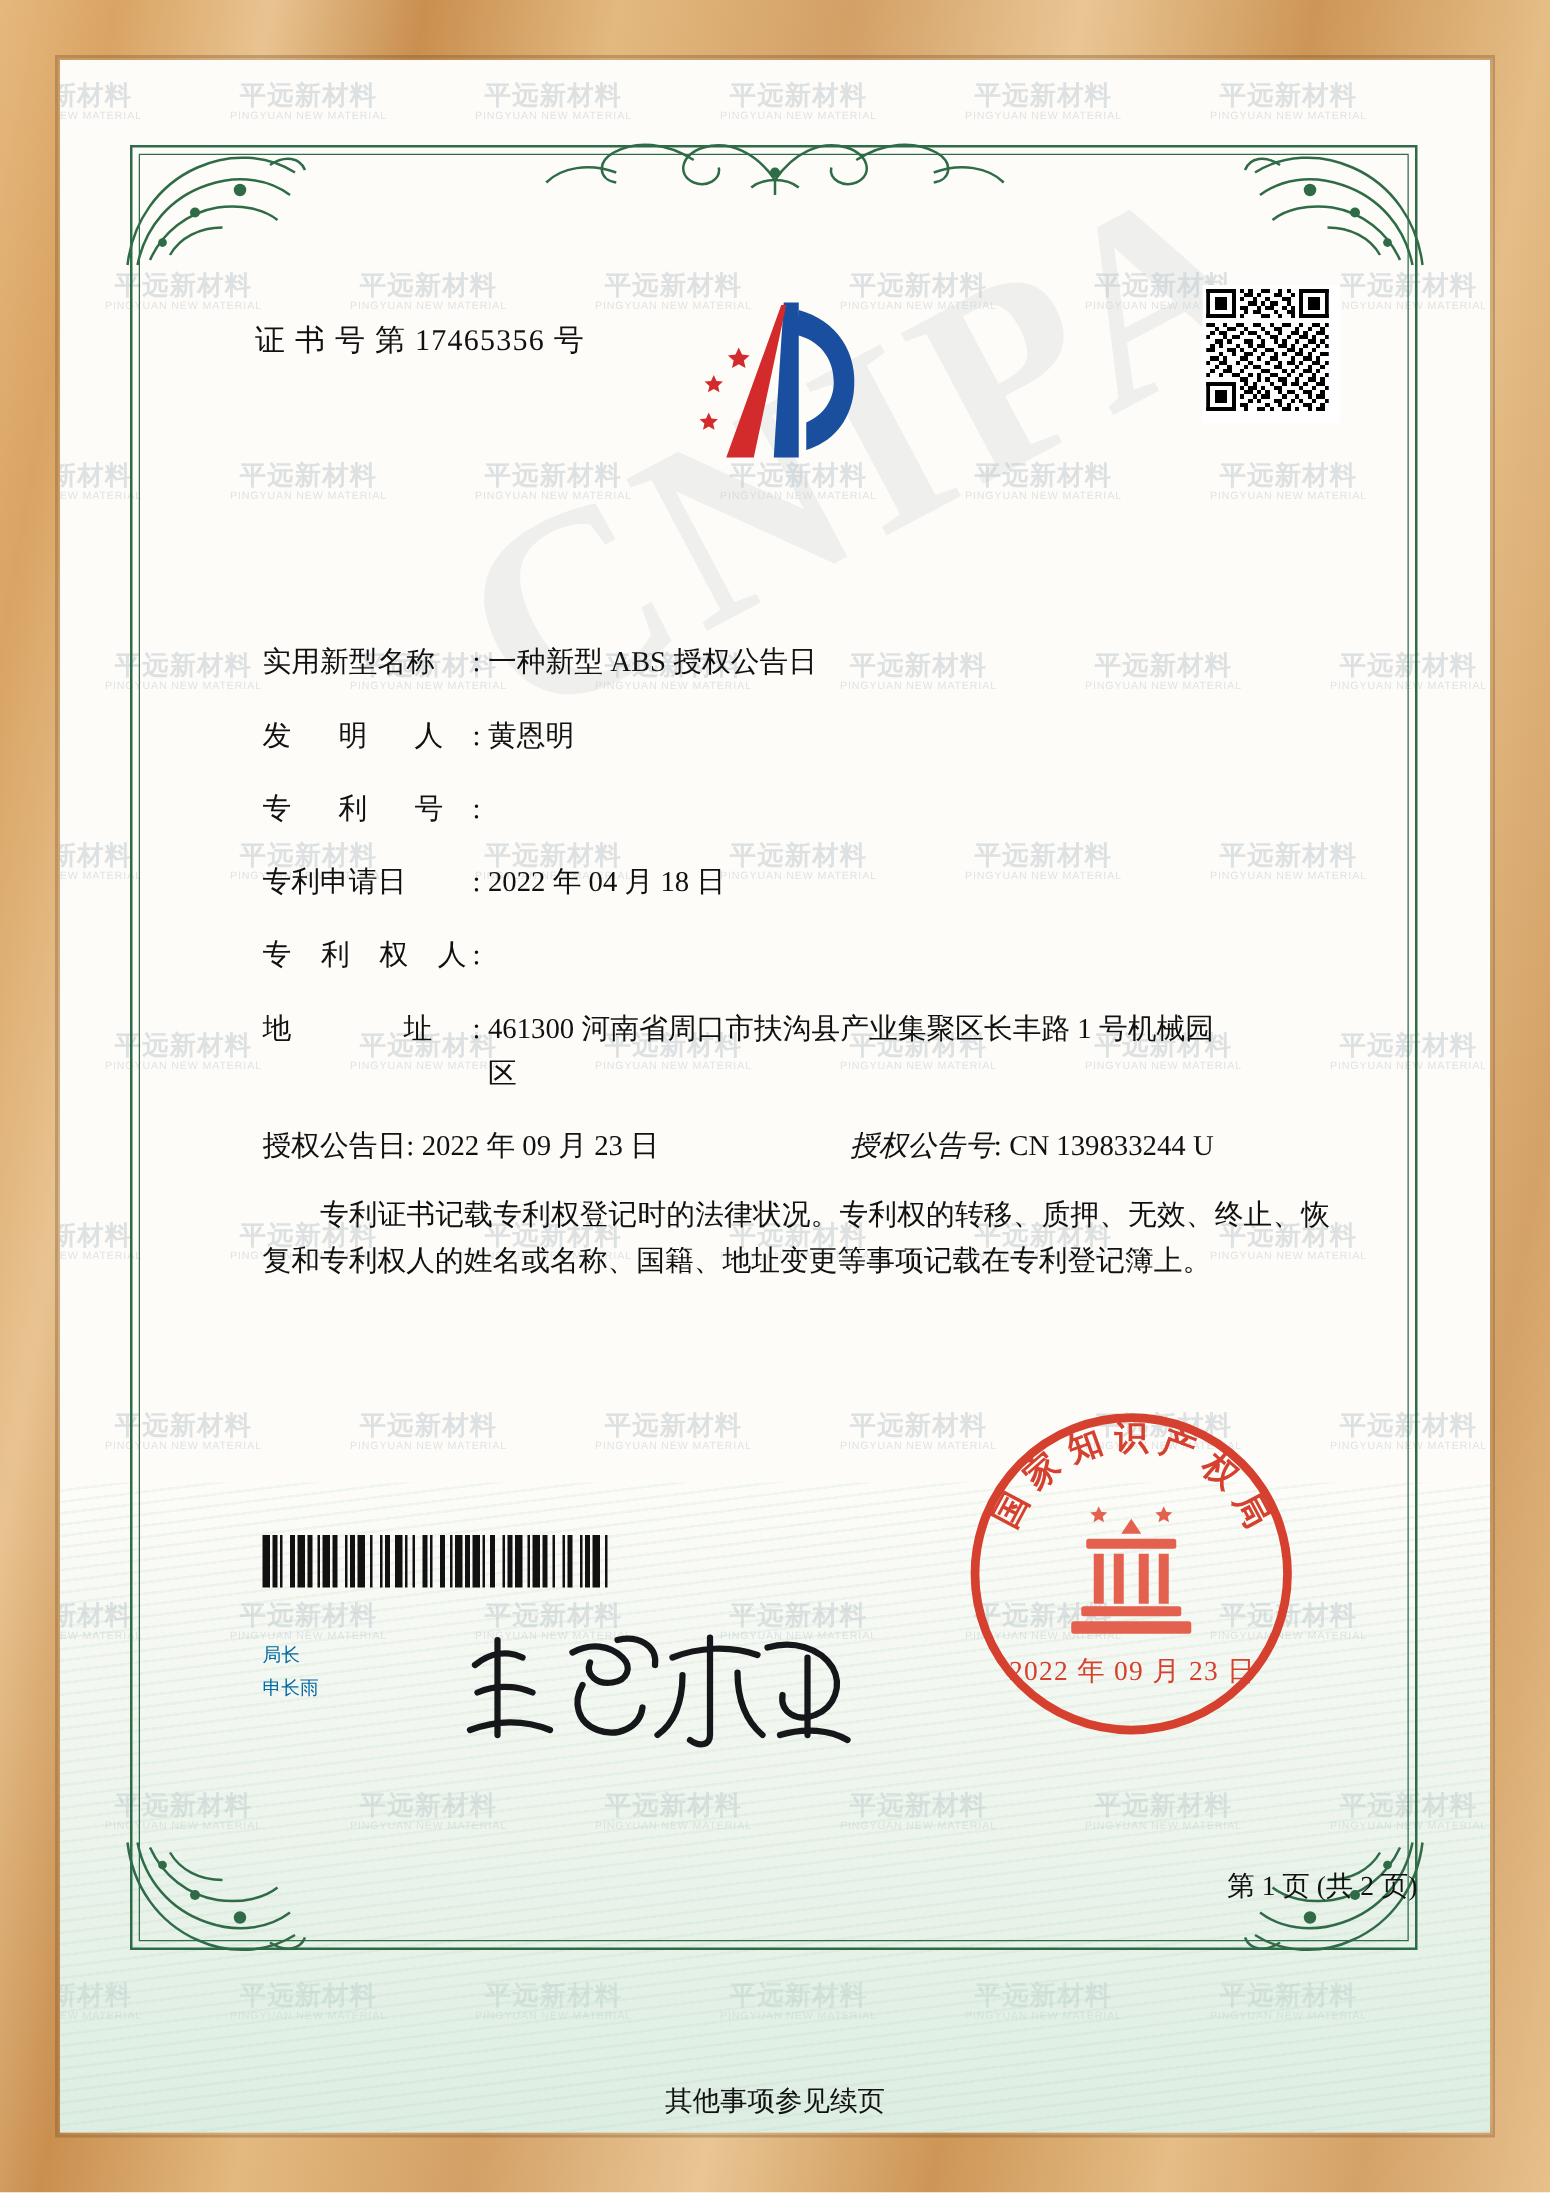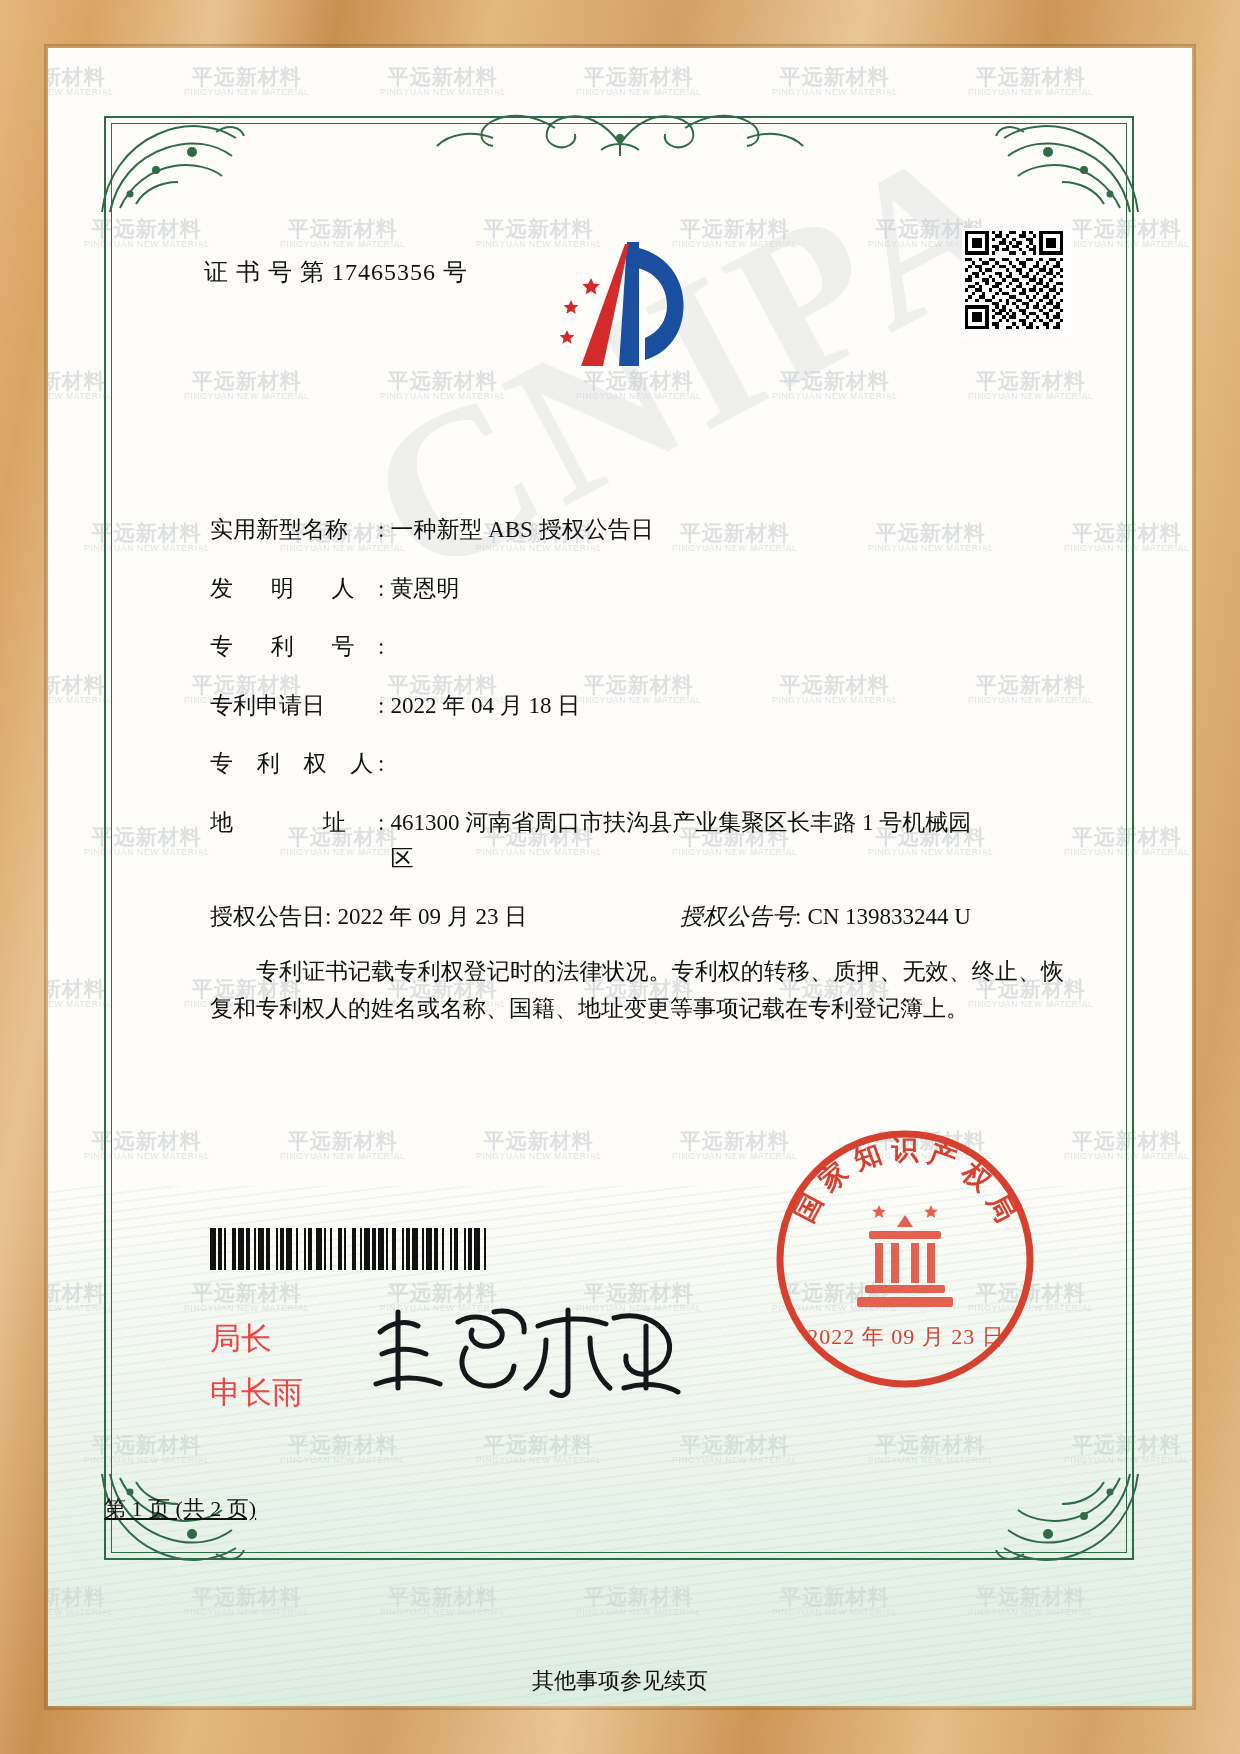--- a/index.html
+++ b/index.html
@@ -226,23 +226,23 @@
     width: 300px; height: 42px;
     display: flex;
     align-items: stretch;
   }
   .barcode i { display:block; height: 100%; background: #111; }
 
   
   .sign-label {
     position: absolute;
     left: 106px; top: 1196px;
-    font-size: 31px;
+    font-size: 15px;
     line-height: 1.75;
-    color: #ef4444;
+    color: #0369a1;
   }
   .signature {
     position: absolute;
     left: 258px; top: 1176px;
     width: 330px; height: 110px;
     color: #111;
   }
   .signature svg { width:100%; height:100%; display:block; }
 
   
@@ -258,24 +258,23 @@
     width: 240px;
     text-align: center;
     font-size: 22px;
     color: #d6412f;
     letter-spacing: 1px;
   }
 
   .page-num {
     position: absolute;
     left: 0; right: 0; bottom: 36px;
-    text-align: left;
+    text-align: right;
     font-size: 22px;
     color: #111;
-    text-decoration: underline;
   }
 
   .footnote {
     position: absolute;
     left: 0; right: 0; bottom: 58px;
     text-align: center;
     font-size: 22px;
     color: #111;
   }
 </style>

